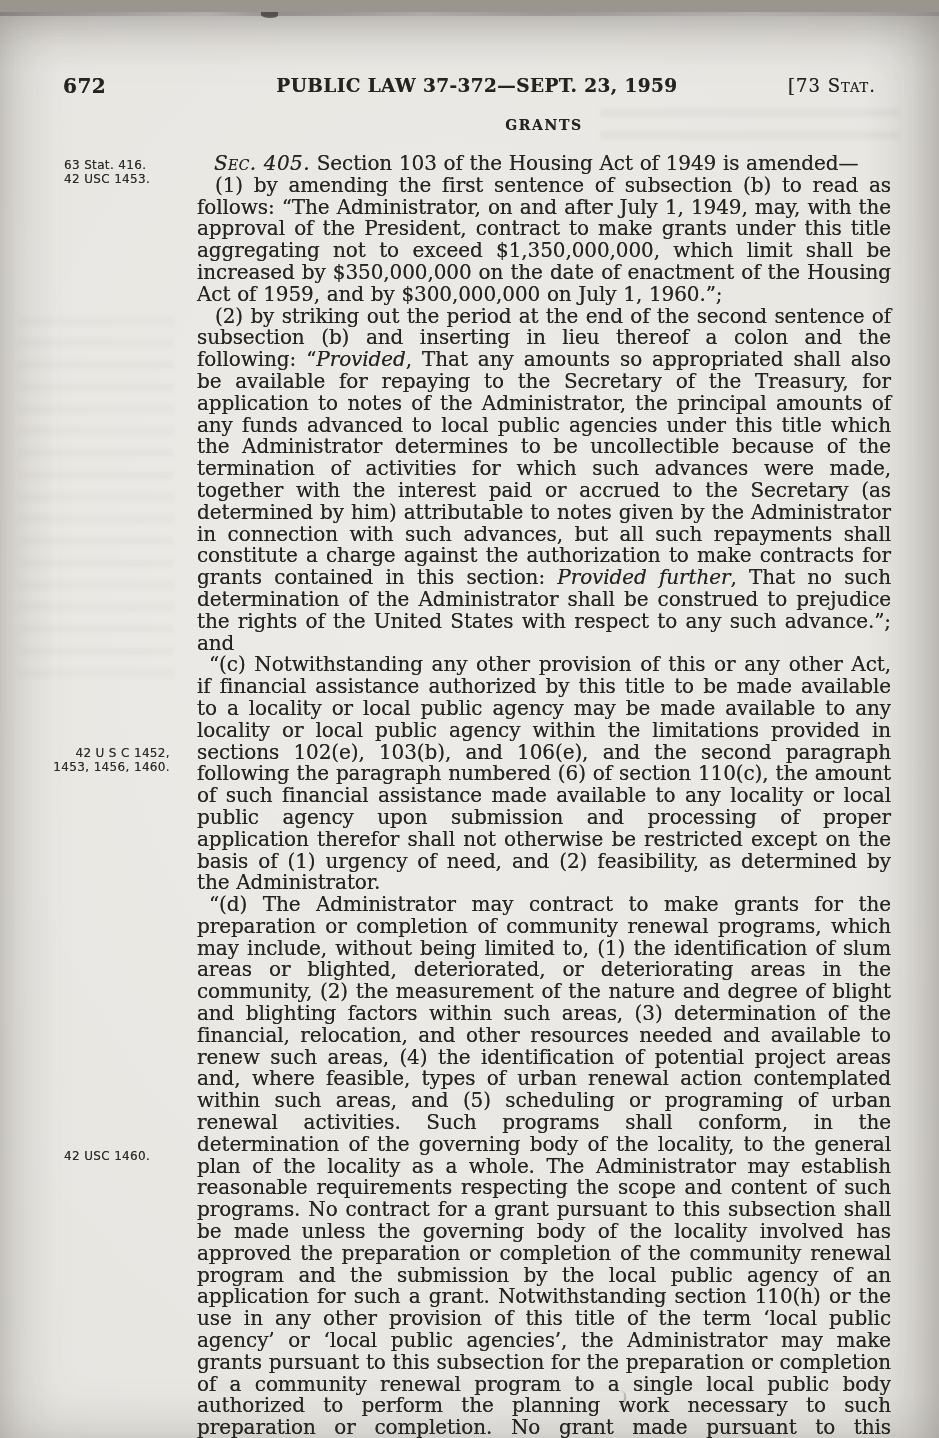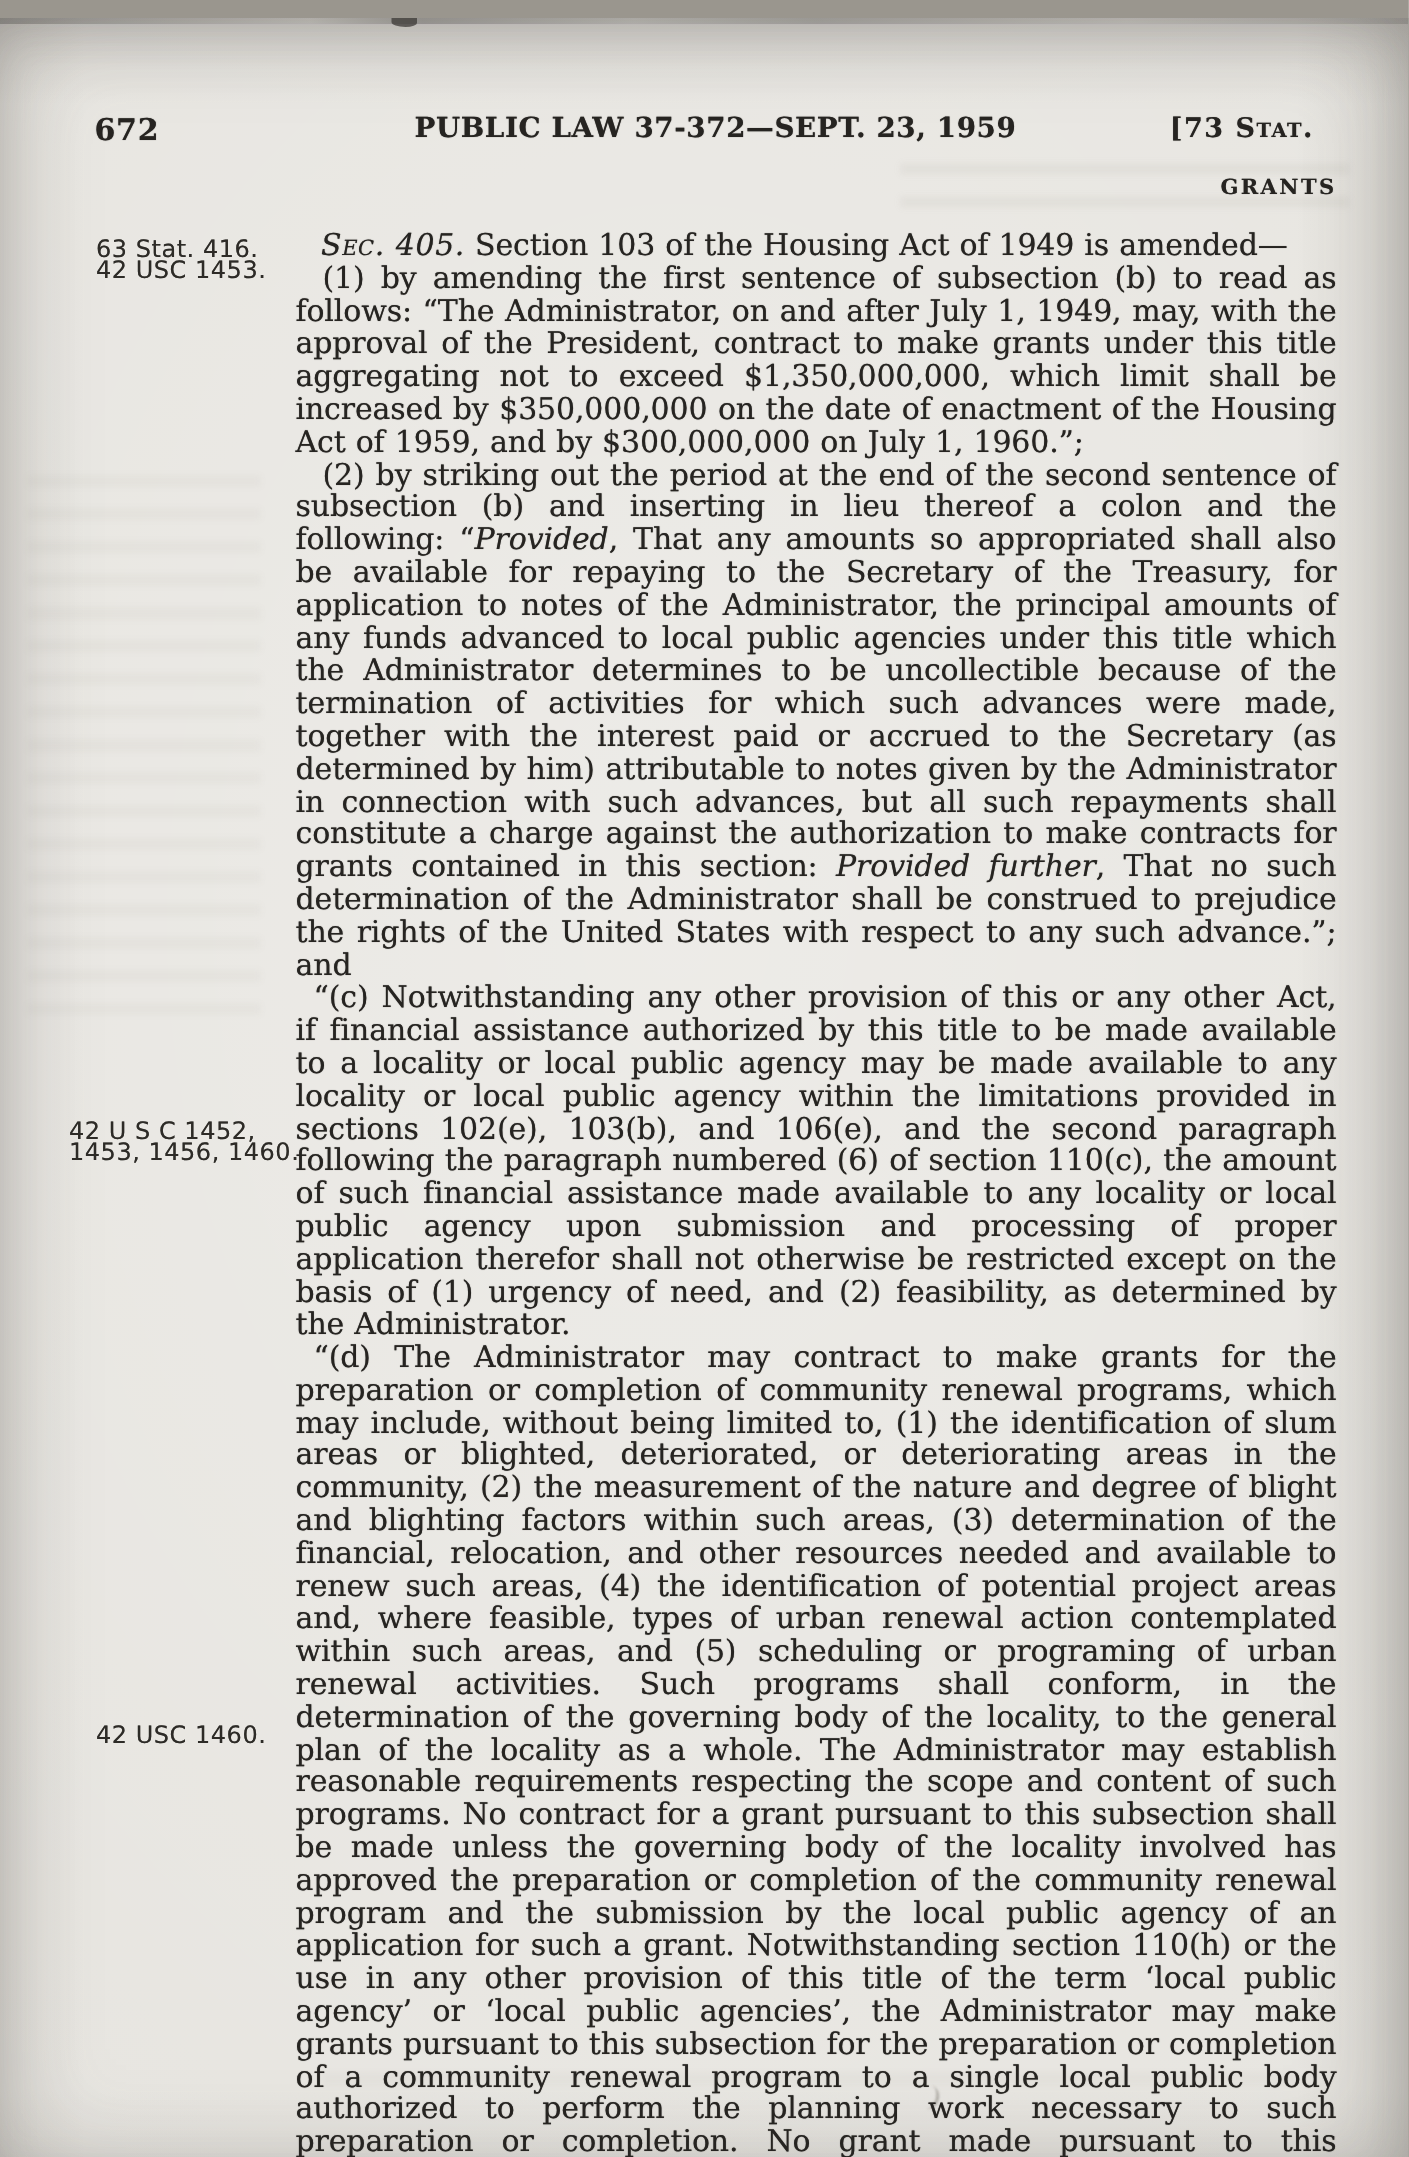--- a/index.html
+++ b/index.html
@@ -62,30 +62,30 @@
   }
   .running-title {
     position: absolute; left: 197px; top: 63px; width: 560px;
     text-align: center;
     font-size: 18.5px; font-weight: bold; letter-spacing: 0.4px;
     text-shadow: 0 0 0.6px rgba(38,36,33,0.7);
     white-space: nowrap;
   }
   .stat-ref {
     position: absolute; right: 63px; top: 63px;
-    font-size: 18px; font-weight: bold;
+    font-size: 18px; font-weight: normal;
     font-variant: small-caps; letter-spacing: 1px;
     text-shadow: 0 0 0.5px rgba(38,36,33,0.7);
     white-space: nowrap;
   }
 
   
   .section-heading {
     position: absolute; left: 197px; top: 105px; width: 694px;
-    text-align: right;
+    text-align: center;
     font-size: 14px; font-weight: bold; letter-spacing: 1.6px;
     text-shadow: 0 0 0.5px rgba(38,36,33,0.6);
   }
 
   
   .body-column {
     position: absolute; left: 197px; top: 141px; width: 694px;
     text-align: justify;
     font-size: 20px; line-height: 21.8px;
     word-spacing: 0.5px; letter-spacing: -0.1px;
@@ -95,21 +95,21 @@
   .indent-section { text-indent: 17px; }
   .indent-item    { margin-left: 40px; text-indent: 18px; }
   .indent-sub     { text-indent: 12px; }
   .seg-smallcaps  { font-variant: small-caps; letter-spacing: 0.4px; font-style: italic; }
   .seg-italic     { font-style: italic; }
 
   
   .margin-note {
     position: absolute;
     font-family: "DejaVu Sans", sans-serif;
-    font-size: 16px; line-height: 13.5px;
+    font-size: 12px; line-height: 13.5px;
     letter-spacing: 0.35px; color: #2d2b27;
     text-shadow: 0 0 0.4px rgba(45,43,39,0.65);
     white-space: nowrap;
   }
   .note-0 { top: 147px;  left: 64px; }
   .note-1 { top: 735px;  left: 46px; width: 124px; text-align: right; }
   .note-2 { top: 1138px; left: 64px; }
 </style>
 </head>
 <body>

